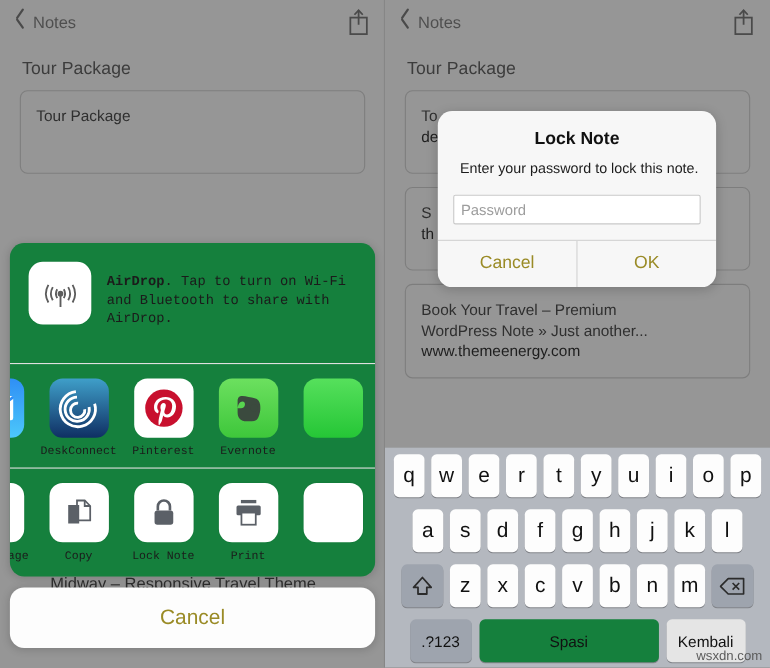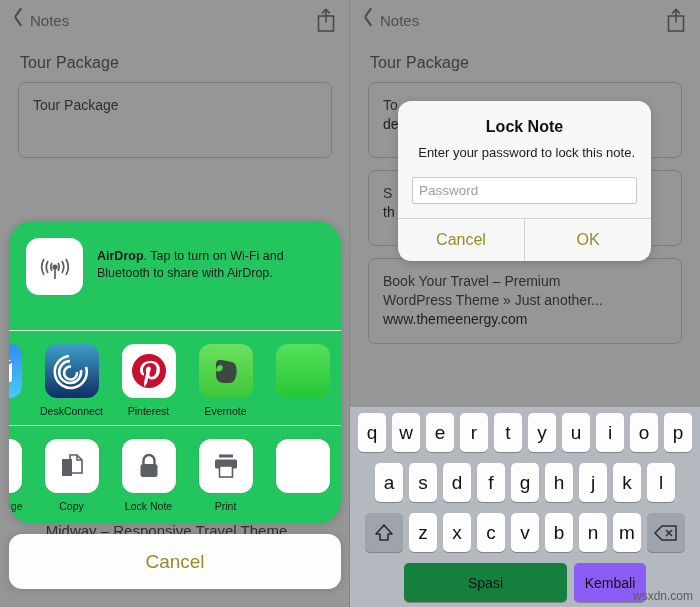--- a/index.html
+++ b/index.html
@@ -49,24 +49,25 @@
     background: transparent;
     line-height: 1.35;
   }
   .card-line { font-size: 14px; color: #2f2f2f; }
   .card-line.url { color: #1e1e1e; }
   .card.tall { min-height: 76px; }
 
   
   .share-sheet {
     position: absolute; left: 9px; right: 9px; bottom: 83px;
-    background: #22c55e;
-    border-radius: 24px;
+    background: #15803d;
+    border-radius: 13px;
     overflow: hidden;
     box-shadow: 0 1px 8px rgba(0,0,0,0.16);
+    font-family: Liberation Mono, monospace;
   }
   .airdrop-row {
     display: flex; align-items: flex-start; gap: 14px;
     padding: 17px 16px 26px 17px;
     border-bottom: 1px solid #e0e0e0;
     min-height: 110px;
   }
   .airdrop-tile {
     flex: 0 0 auto; width: 57px; height: 57px;
     background: #fff; border-radius: 13px;
@@ -157,21 +158,21 @@
     display: flex; align-items: center; justify-content: center;
     font-size: 19px; color: #111;
     box-shadow: 0 1px 0 rgba(0,0,0,0.28);
     cursor: pointer;
   }
   .key.wide-mod {
     background: #9ea4ae; width: 38px;
   }
   .key.num { background: #9ea4ae; width: 56px; font-size: 14px; }
   .key.space { background: #15803d; width: 163px; font-size: 14px; }
-  .key.ret { background: #8b5cf6; width: 72px; font-size: 14px; }
+  .key.ret { background: #e5e5e5; width: 72px; font-size: 14px; }
   .krow.r4 { gap: 7px; }
   .watermark {
     position: absolute; right: 7px; bottom: 4px;
     font-size: 12px; color: #5c5c5c;
     pointer-events: none;
   }
 </style>
 </head>
 <body>
 
@@ -354,21 +355,21 @@
       <div class="card tall">
         <div class="card-line">To</div>
         <div class="card-line url">de</div>
       </div>
       <div class="card tall">
         <div class="card-line">S</div>
         <div class="card-line url">th</div>
       </div>
       <div class="card">
         <div class="card-line">Book Your Travel – Premium</div>
-        <div class="card-line">WordPress Theme » Just another...</div>
+        <div class="card-line">WordPress Note » Just another...</div>
         <div class="card-line url">www.themeenergy.com</div>
       </div>
     </div>
 
     <div class="alert">
       <div class="alert-body">
         <div class="alert-title">Lock Note</div>
         <div class="alert-msg">Enter your password to lock this note.</div>
       </div>
       <div class="alert-field-wrap">
@@ -421,20 +422,21 @@
         <div class="key">m</div>
         <div class="key wide-mod">
           <svg width="24" height="18" viewBox="0 0 24 18">
             <path d="M8 2 H22 V16 H8 L1 9 Z" fill="none" stroke="#2b2b2b" stroke-width="1.5" stroke-linejoin="round"></path>
             <path d="M12 6 L18 12 M18 6 L12 12" stroke="#2b2b2b" stroke-width="1.5"></path>
           </svg>
         </div>
       </div>
 
       <div class="krow r4">
+        <div class="key num">.?123</div>
         <div class="key space">Spasi</div>
         <div class="key ret">Kembali</div>
       </div>
 
       <div class="watermark">wsxdn.com</div>
     </div>
   </div>
 </div>
 
 </body></html>

